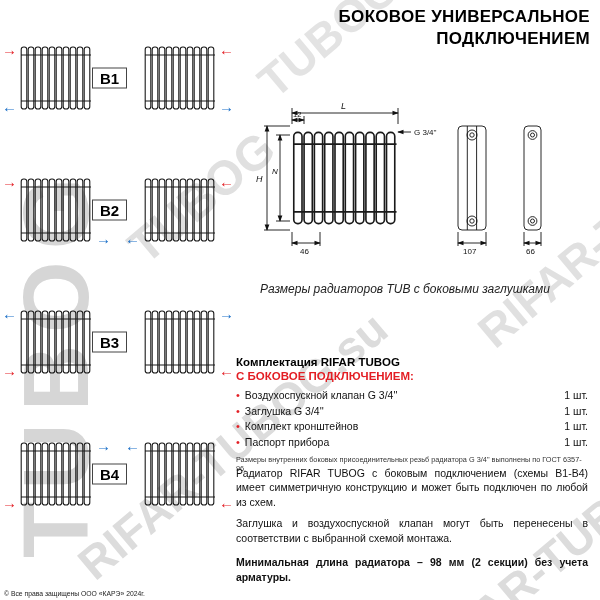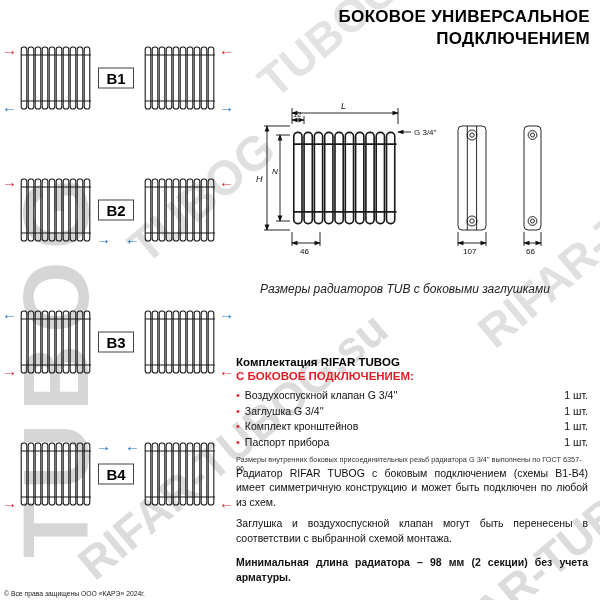--- a/index.html
+++ b/index.html
@@ -20,21 +20,21 @@
   #title{position:absolute;right:10px;top:6px;z-index:2;text-align:right;
          font-size:17px;font-weight:800;line-height:1.3;letter-spacing:0.3px;color:#000;}
 
   
   #schemes{position:absolute;left:0;top:46px;width:236px;z-index:1;}
   .scheme-row{position:relative;height:64px;margin-bottom:68px;}
   .rad{position:absolute;top:0;width:72px;height:64px;}
   .rad.left{left:20px;}
   .rad.right{left:144px;}
   .scheme-label{position:absolute;left:92px;width:32px;top:50%;transform:translateY(-50%);
-                display:flex;justify-content:center;padding-left:8px;}
+                display:flex;}
   .label-chip{border:1px solid #444;padding:1px 7px;font-weight:bold;font-size:15px;color:#000;background:transparent;}
   .arrow{position:absolute;font-weight:bold;font-size:15px;line-height:1;}
   .lt{left:2px;top:-4px;}   .lb{left:2px;bottom:-4px;}
   .rt{right:2px;top:-4px;}  .rb{right:2px;bottom:-4px;}
   .ilt{left:96px;top:-4px;} .ilb{left:96px;bottom:-4px;}
   .irt{right:96px;top:-4px;}.irb{right:96px;bottom:-4px;}
 
   
   #drawing{position:absolute;left:252px;top:96px;z-index:1;width:336px;}
   .dims-caption{margin:2px 0 0 8px;font-size:12px;font-style:italic;color:#222;}

